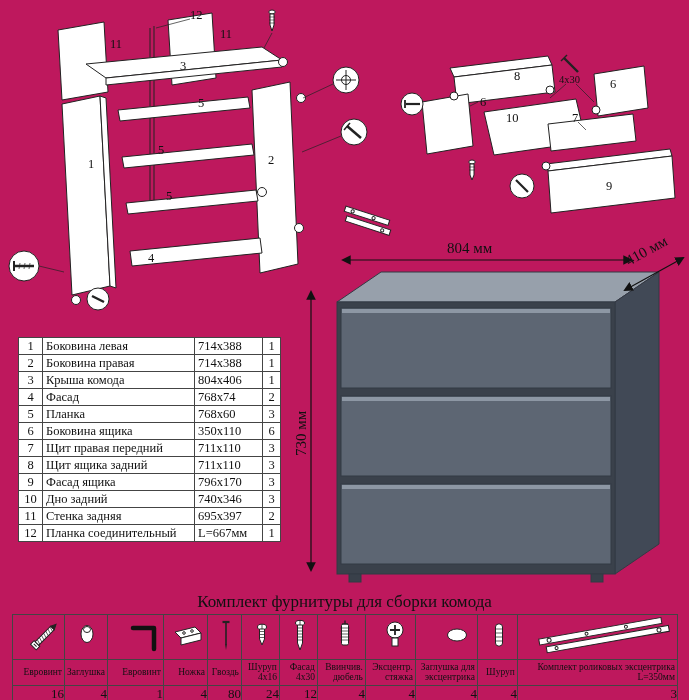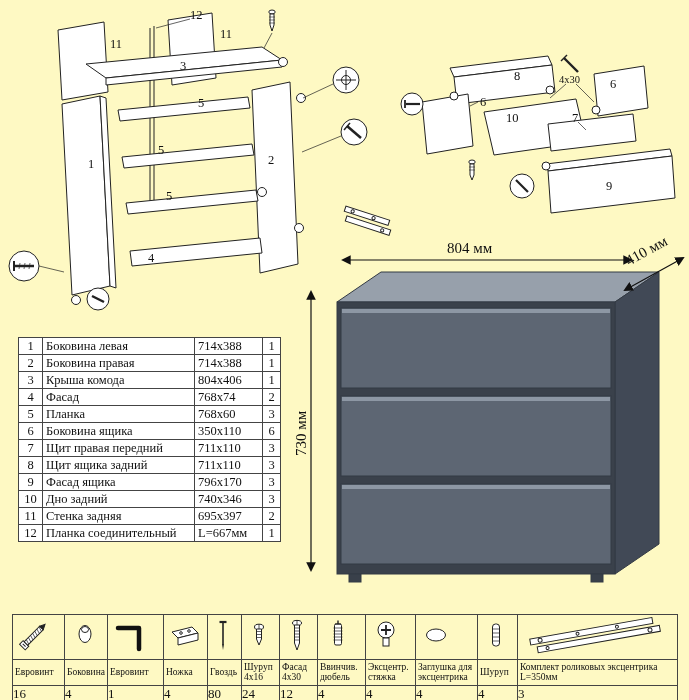--- a/index.html
+++ b/index.html
@@ -1,31 +1,31 @@
 <!DOCTYPE html>
 <html><head>
 <meta charset="utf-8">
 <style>
   *{box-sizing:border-box;margin:0;padding:0}
   html,body{background:#fff}
   body{width:689px;height:700px;font-family:"Liberation Serif",serif;color:#111}
-  .page{position:relative;width:689px;height:700px;background:#fef9c3;overflow:hidden}
+  .page{position:relative;width:689px;height:700px;background:#be185d;overflow:hidden}
   .abs{position:absolute}
   svg text{font-family:"Liberation Serif",serif}
   
   .parts-table{border-collapse:collapse;font-size:12.5px;background:#fff}
   .parts-table td{border:1px solid #444;height:17px;line-height:16px;padding:0 3px;white-space:nowrap}
   .parts-table .c-num{text-align:center;width:24px}
   .parts-table .c-name{width:152px}
   .parts-table .c-size{width:68px}
   .parts-table .c-qty{text-align:center;width:18px}
   
   .hw-title{left:0;top:592px;width:689px;text-align:center;font-size:17px}
   .hw-table{border-collapse:collapse;table-layout:fixed}
-  .hw-table td{border:1px solid #444;text-align:left;vertical-align:middle;overflow:hidden}
+  .hw-table td{border:1px solid #444;text-align:right;vertical-align:middle;overflow:hidden}
   .hw-icon-row td{height:42px}
   .hw-name-row td{height:26px;font-size:9.5px;line-height:1.05;padding:1px 2px}
   .hw-qty-row td{height:17px;font-size:13px}
 </style>
 </head>
 <body>
 
 <div class="page">
 
   <svg class="abs" style="left:0;top:0" width="400" height="334" viewBox="0 0 400 334">
@@ -292,20 +292,21 @@
       <line x1="330" y1="52" x2="388" y2="20" marker-start="url(#ah)" marker-end="url(#ah)"></line>
       <line x1="16" y1="54" x2="16" y2="332" marker-start="url(#ah)" marker-end="url(#ah)"></line>
     </g>
     <g fill="#111" font-size="15">
       <text x="152" y="15">804 мм</text>
       <text x="334" y="28" transform="rotate(-29 334 28)">410 мм</text>
       <text x="11" y="218" transform="rotate(-90 11 218)">730 мм</text>
     </g>
   </svg>
 
+  <div class="abs hw-title">Комплект фурнитуры для сборки комода</div>
 
   <table class="hw-table abs" style="left:12px;top:614px">
     <colgroup>
       <col style="width:52px">
         <col style="width:42px">
         <col style="width:56px">
         <col style="width:44px">
       <col style="width:34px">
         <col style="width:38px">
         <col style="width:38px">
@@ -399,21 +400,21 @@
                 <circle cx="22" cy="16" r="2"></circle>
                 <circle cx="60" cy="16" r="1.5"></circle>
                 <circle cx="100" cy="16" r="1.5"></circle>
                 <circle cx="132" cy="25" r="2"></circle>
                 <circle cx="28" cy="25" r="1.5"></circle>
               </g>
             </svg></td>
       </tr>
       <tr class="hw-name-row">
         <td>Евровинт</td>
-        <td>Боковина</td>
+        <td>Заглушка</td>
         <td>Евровинт</td>
         <td>Ножка</td>
         <td>Гвоздь</td>
         <td>Шуруп 4x16</td>
         <td>Фасад 4x30</td>
         <td>Ввинчив. дюбель</td>
         <td>Эксцентр. стяжка</td>
         <td>Заглушка для эксцентрика</td>
         <td>Шуруп</td>
         <td>Комплект роликовых эксцентрика L=350мм</td>

